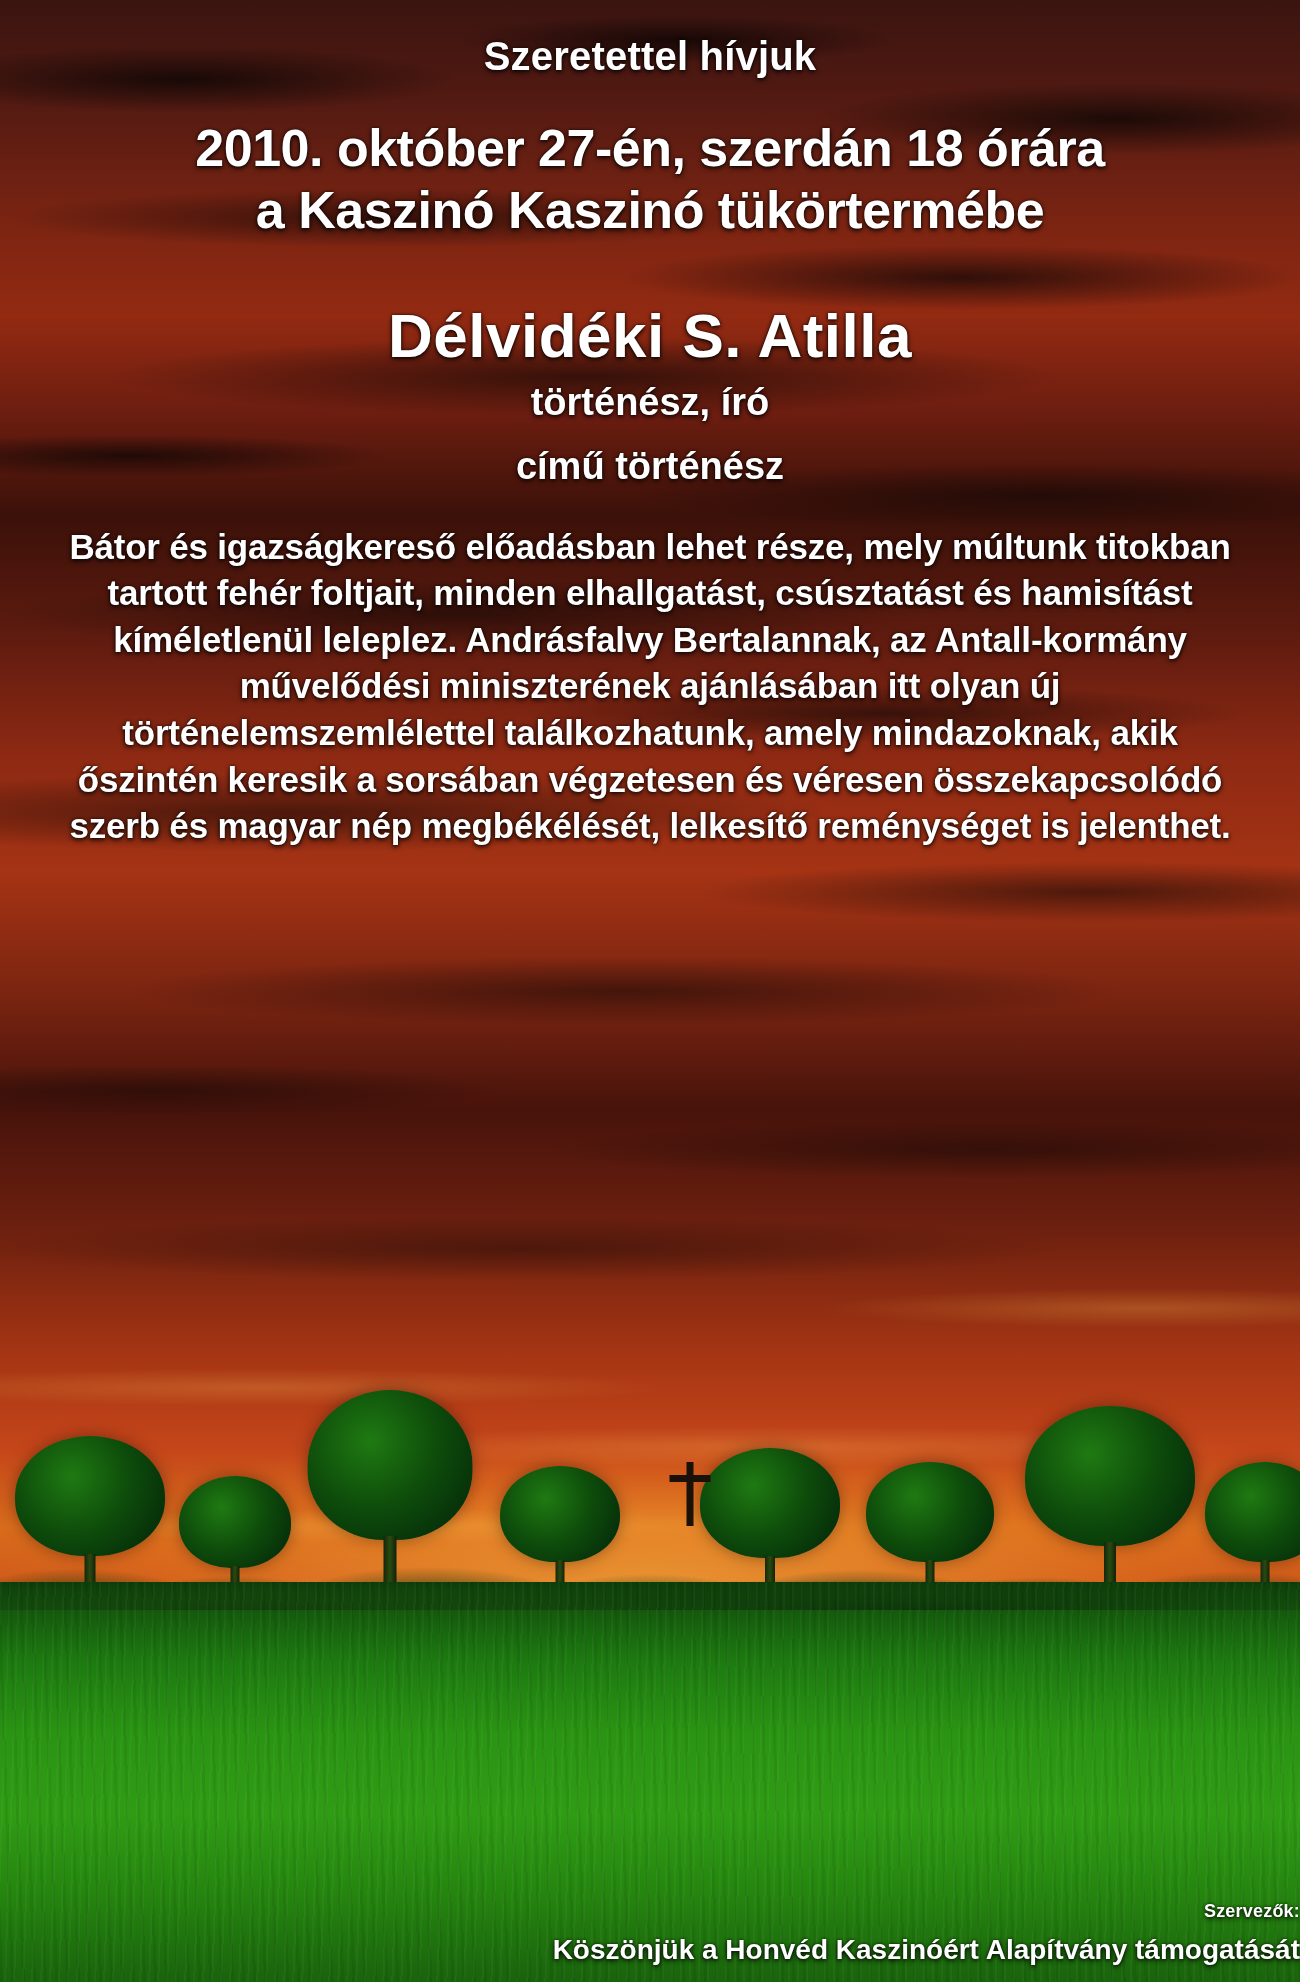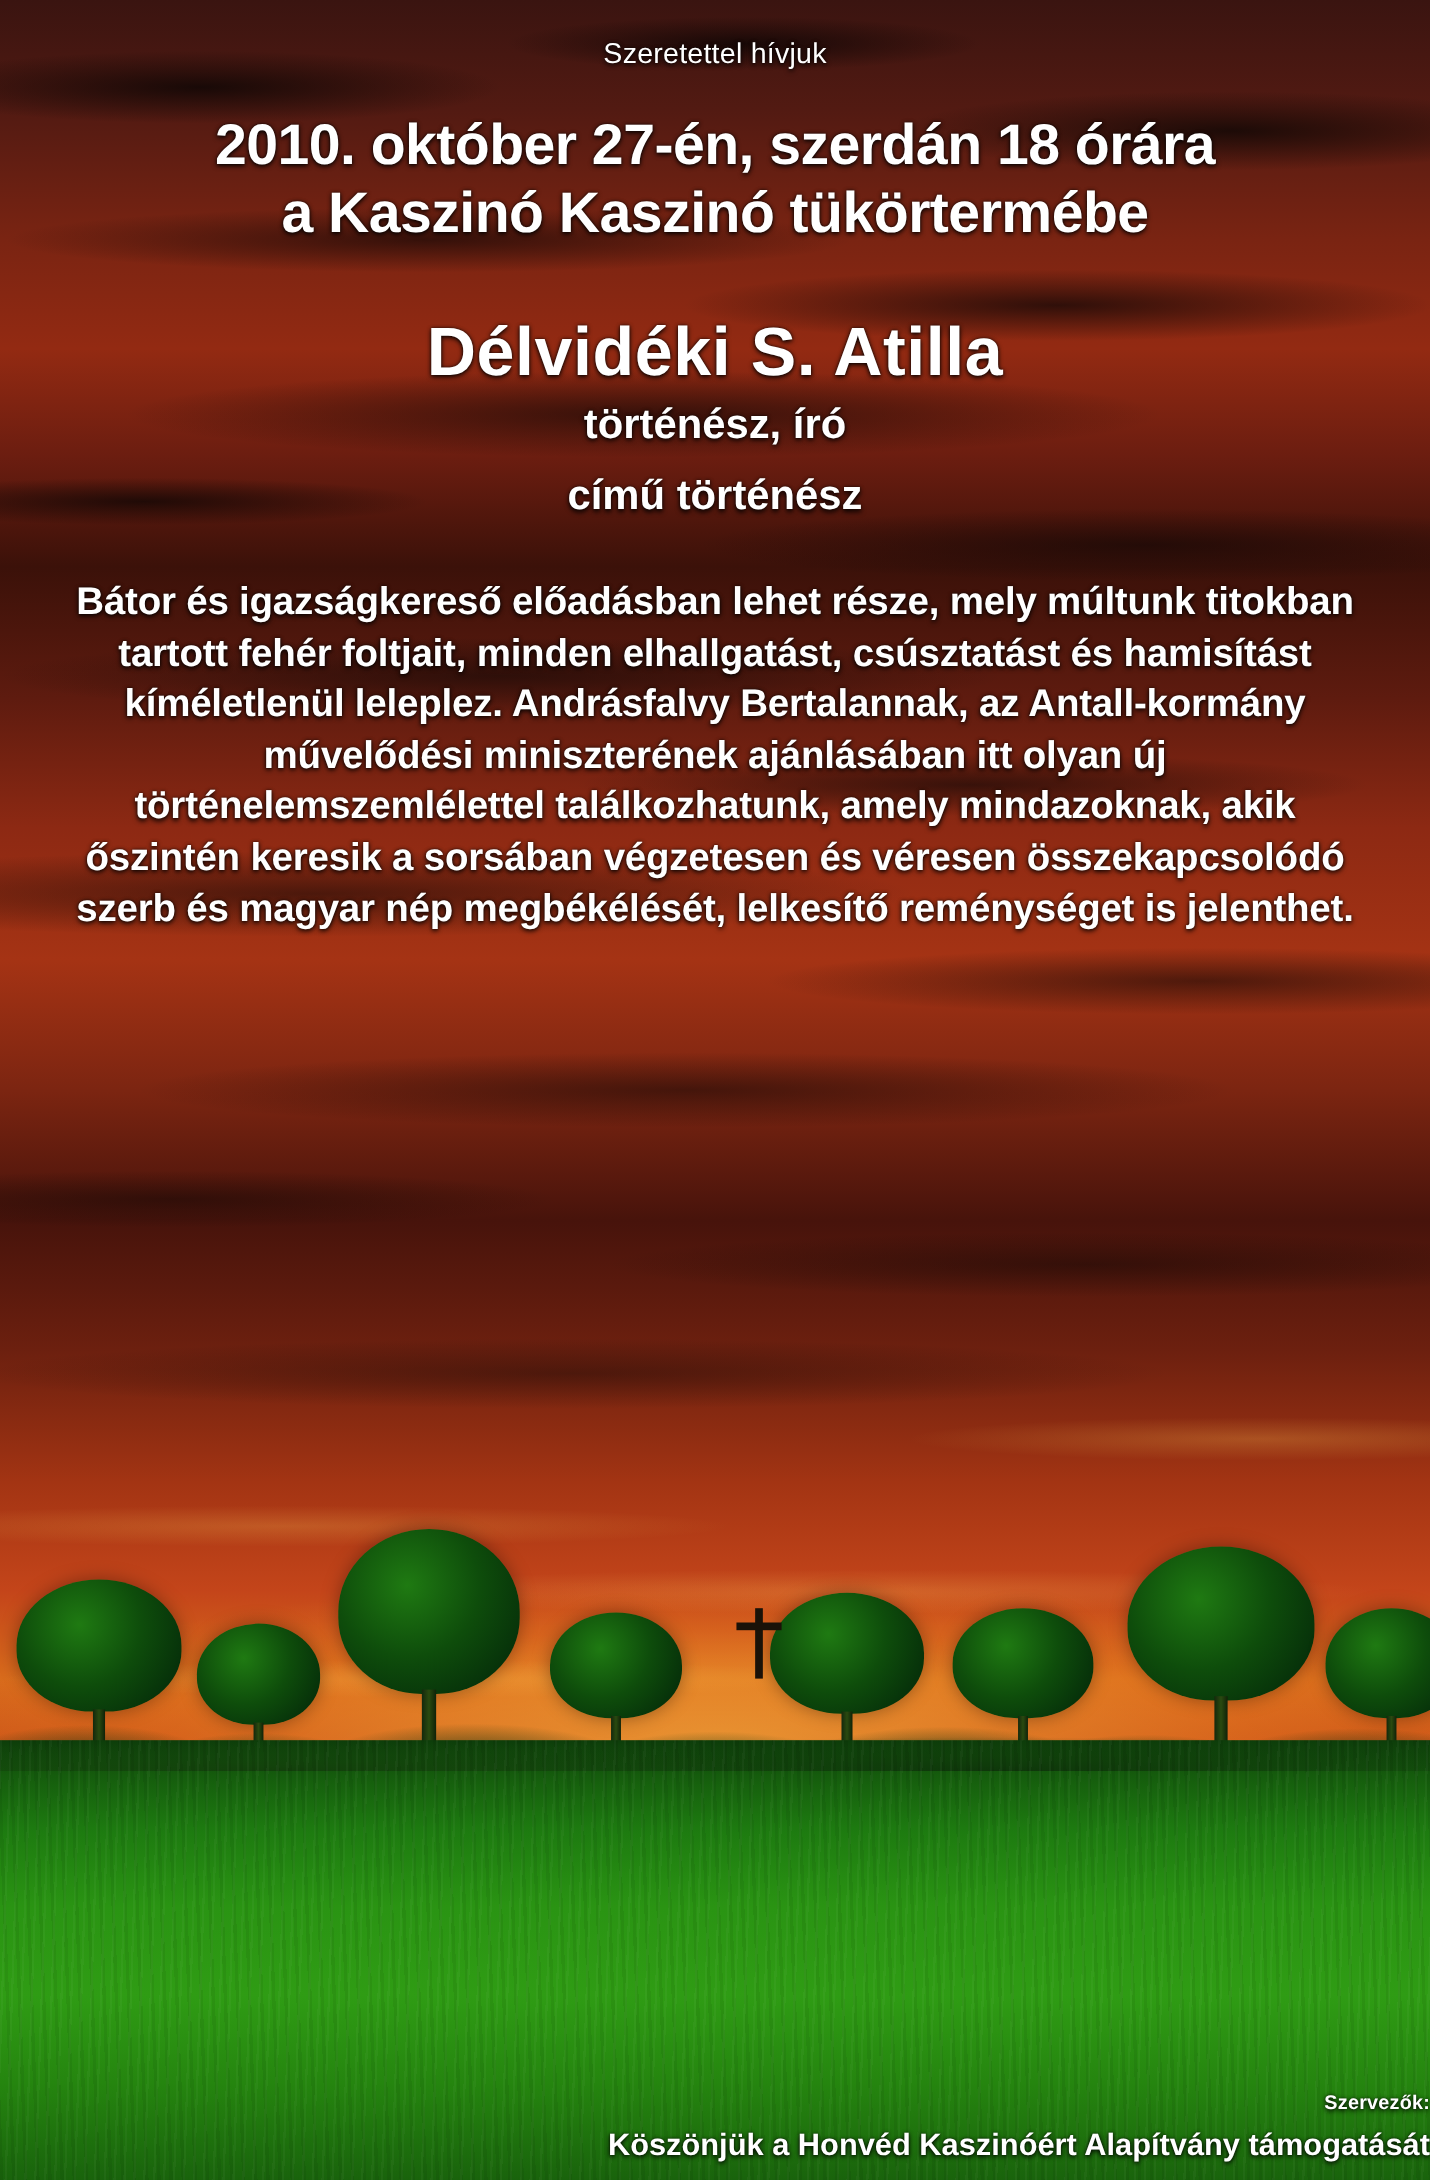--- a/index.html
+++ b/index.html
@@ -171,22 +171,22 @@
     position: absolute;
     inset: 0;
     color: #ffffff;
     text-align: center;
     text-shadow: 0 2px 5px rgba(0,0,0,.85), 0 0 3px rgba(0,0,0,.7);
   }
   .line { line-height: 1.12; }
 
   .invite {
     margin-top: 34px;
-    font-size: 26px;
-    font-weight: normal;
+    font-size: 40px;
+    font-weight: bold;
     letter-spacing: .2px;
   }
   .when {
     margin-top: 40px;
     font-size: 52px;
     font-weight: bold;
     letter-spacing: -.5px;
   }
   .when .l2 { margin-top: 4px; }
   .speaker {
@@ -208,21 +208,21 @@
   .talk .t1 { font-size: 62px; }
   .talk .t2 { font-size: 62px; margin-top: 6px; }
   .talk .t3 { font-size: 52px; margin-top: 10px; }
   .talk .t4 { font-size: 52px; margin-top: 6px; }
   .talk-suffix {
     margin-top: 22px;
     font-size: 38px;
     font-weight: bold;
   }
   .body-text {
-    margin: 52px auto 0;
+    margin: 36px auto 0;
     width: 1200px;
     font-size: 35px;
     font-weight: bold;
     line-height: 1.33;
     letter-spacing: -.2px;
   }
   .body-text p { margin: 0; }
   .free-note {
     margin-top: 48px;
     font-family: "Liberation Serif", serif;

